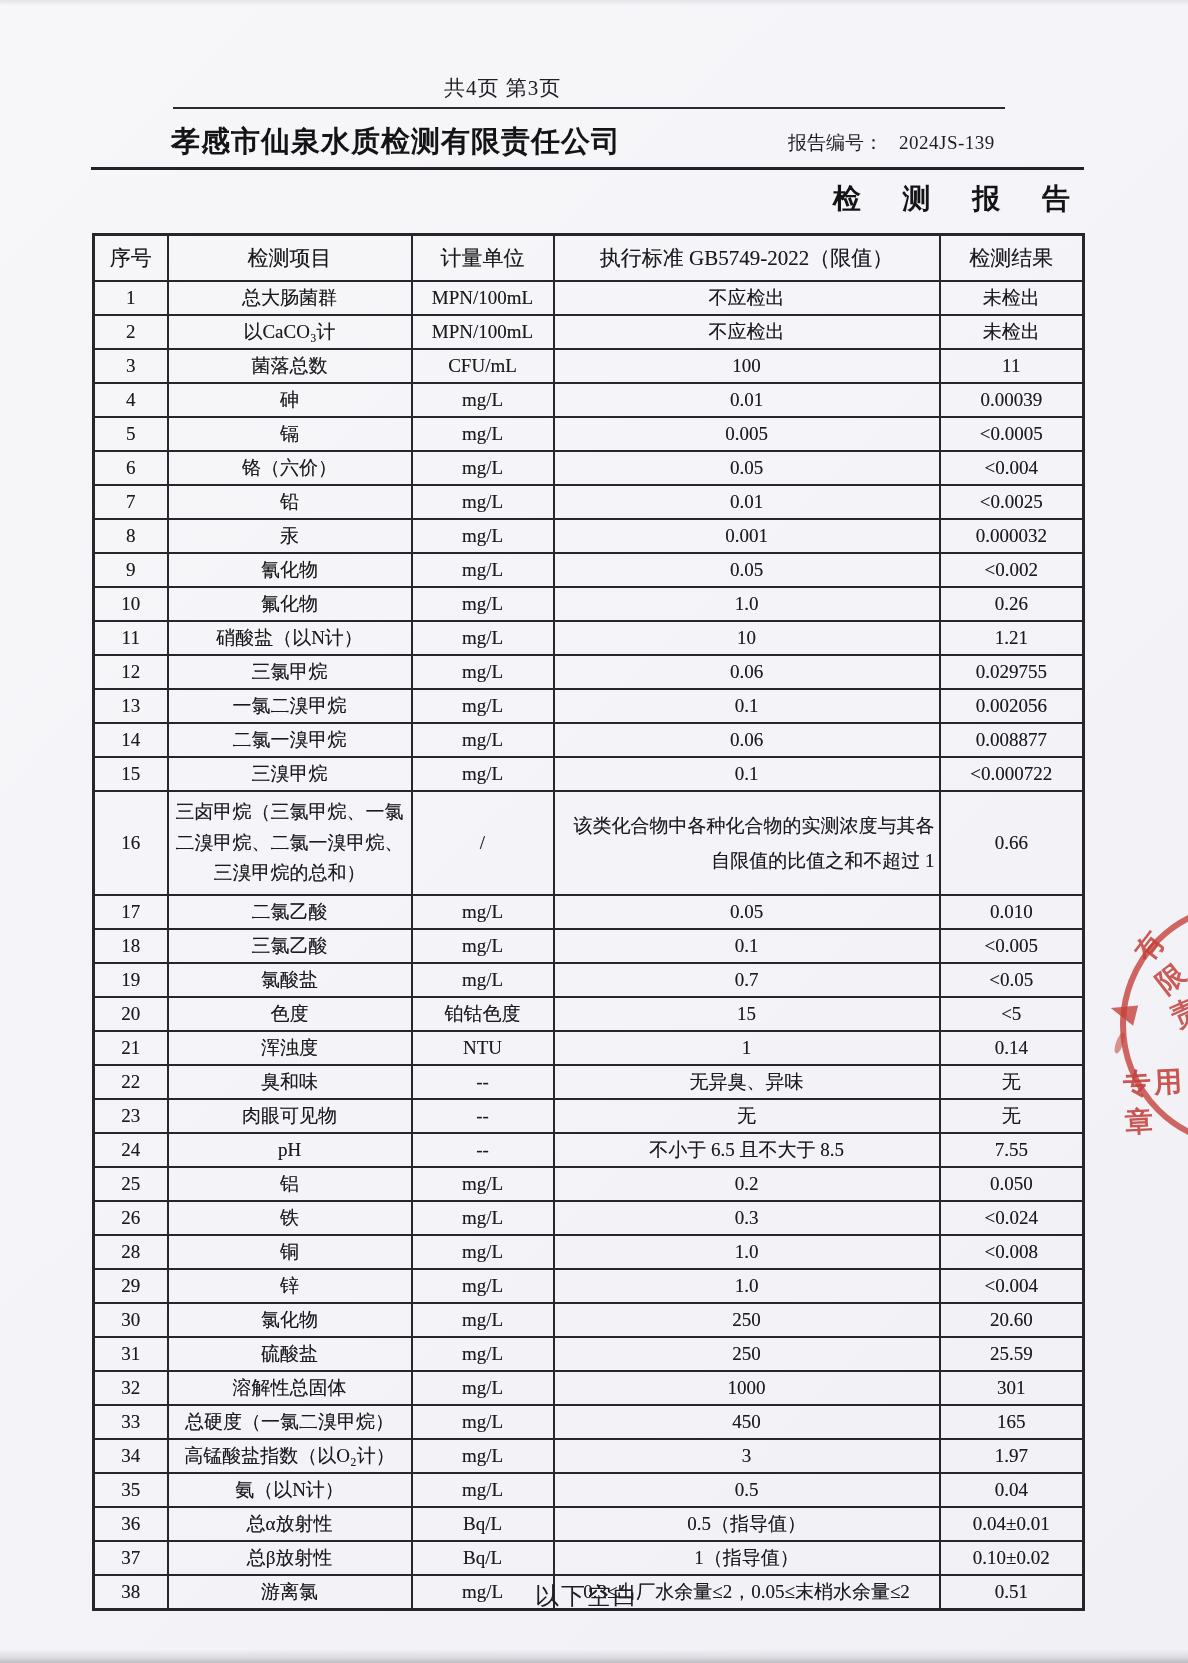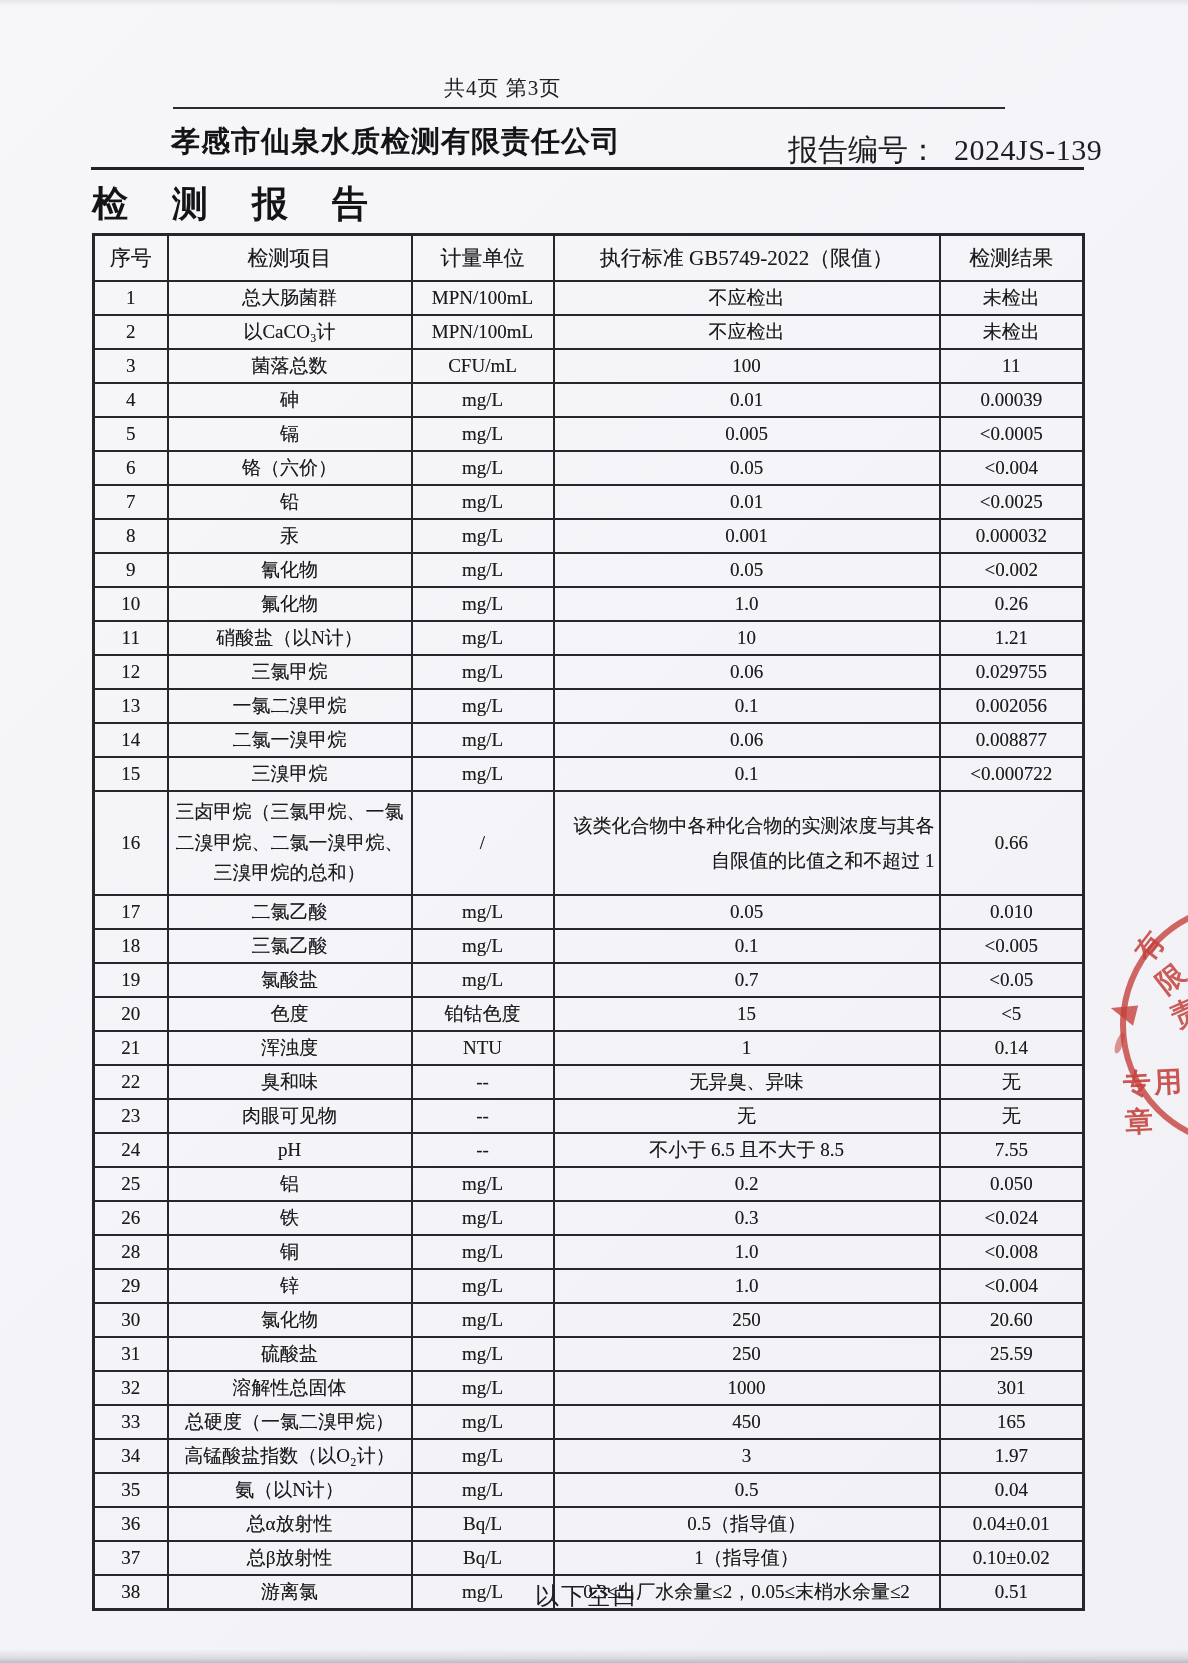--- a/index.html
+++ b/index.html
@@ -27,27 +27,27 @@
   .page-info{
     position:absolute;top:74px;left:0;width:1005px;
     text-align:center;font-size:21px;letter-spacing:1px;color:#202024;
   }
   .rule-a{position:absolute;top:107px;left:173px;width:832px;height:2px;background:#2c2c30;}
   .company{
     position:absolute;top:122px;left:171px;
     font-family:"Liberation Sans","DejaVu Sans",sans-serif;
     font-weight:bold;font-size:29px;letter-spacing:1px;color:#141416;text-align:right;
   }
-  .report-no{position:absolute;top:130px;left:788px;font-size:30px;color:#1e1e22;}
+  .report-no{position:absolute;top:130px;left:788px;font-size:19px;color:#1e1e22;}
   .report-no .val{margin-left:16px;letter-spacing:.5px;}
   .rule-b{position:absolute;top:167px;left:91px;width:993px;height:3px;background:#232327;}
   .title{
-    position:absolute;top:180px;left:92px;width:990px;text-align:left;
+    position:absolute;top:180px;left:92px;width:990px;text-align:right;
     font-family:"Liberation Sans","DejaVu Sans",sans-serif;
-    font-weight:bold;font-size:36px;letter-spacing:12px;word-spacing:10px;color:#141416;
+    font-weight:bold;font-size:28px;letter-spacing:12px;word-spacing:10px;color:#141416;
   }
 
   table.results{
     position:absolute;top:233px;left:92px;width:990px;
     border-collapse:collapse;table-layout:fixed;
     font-size:19px;color:#1b1b1e;
     background:transparent;
   }
   table.results,table.results th,table.results td{border:2px solid #26262b;}
   table.results{border-width:3px;}

